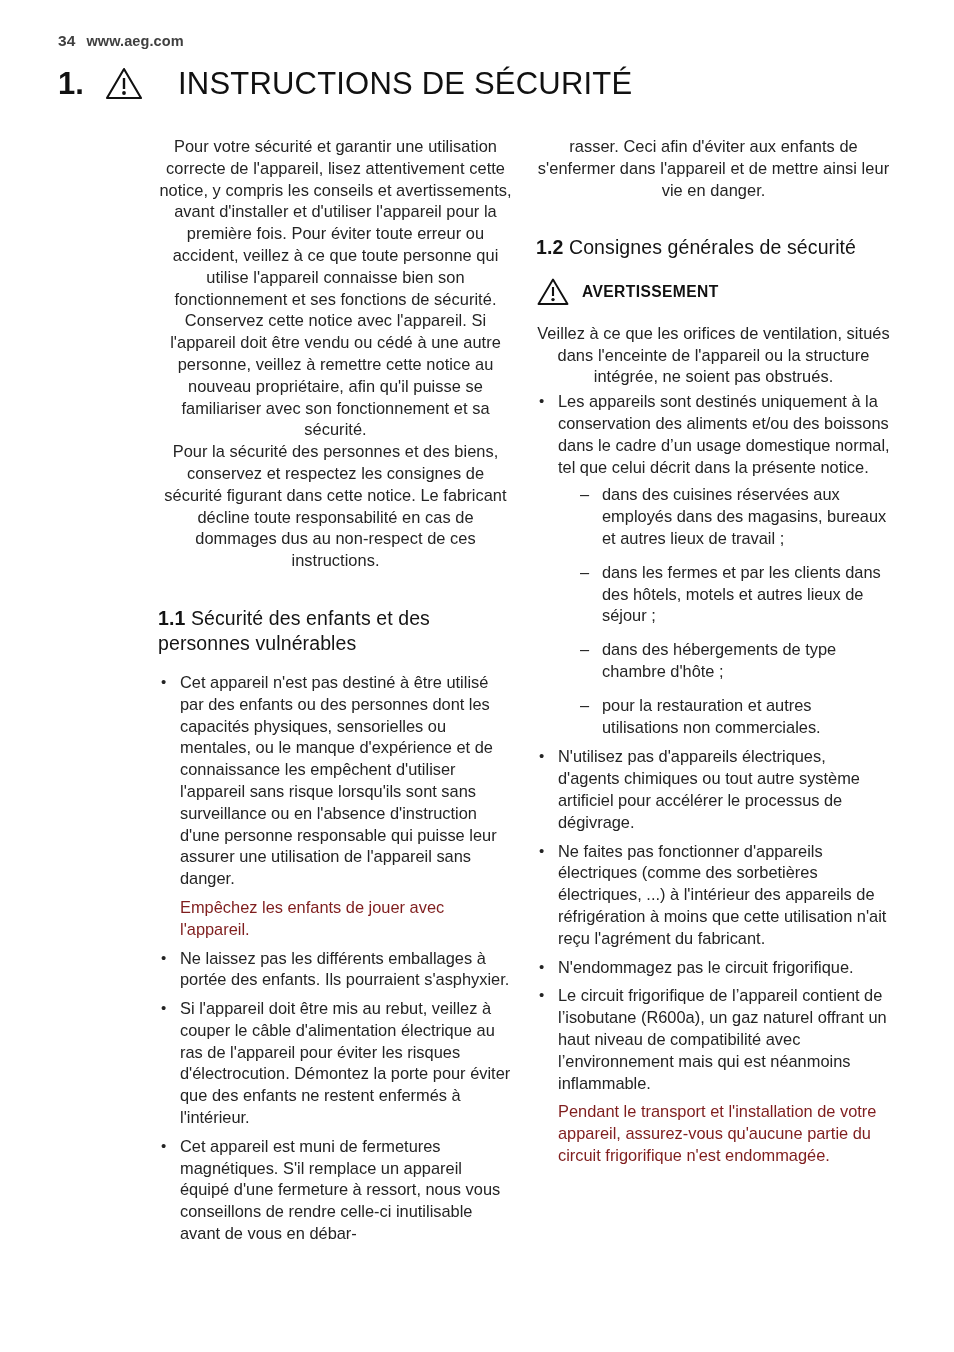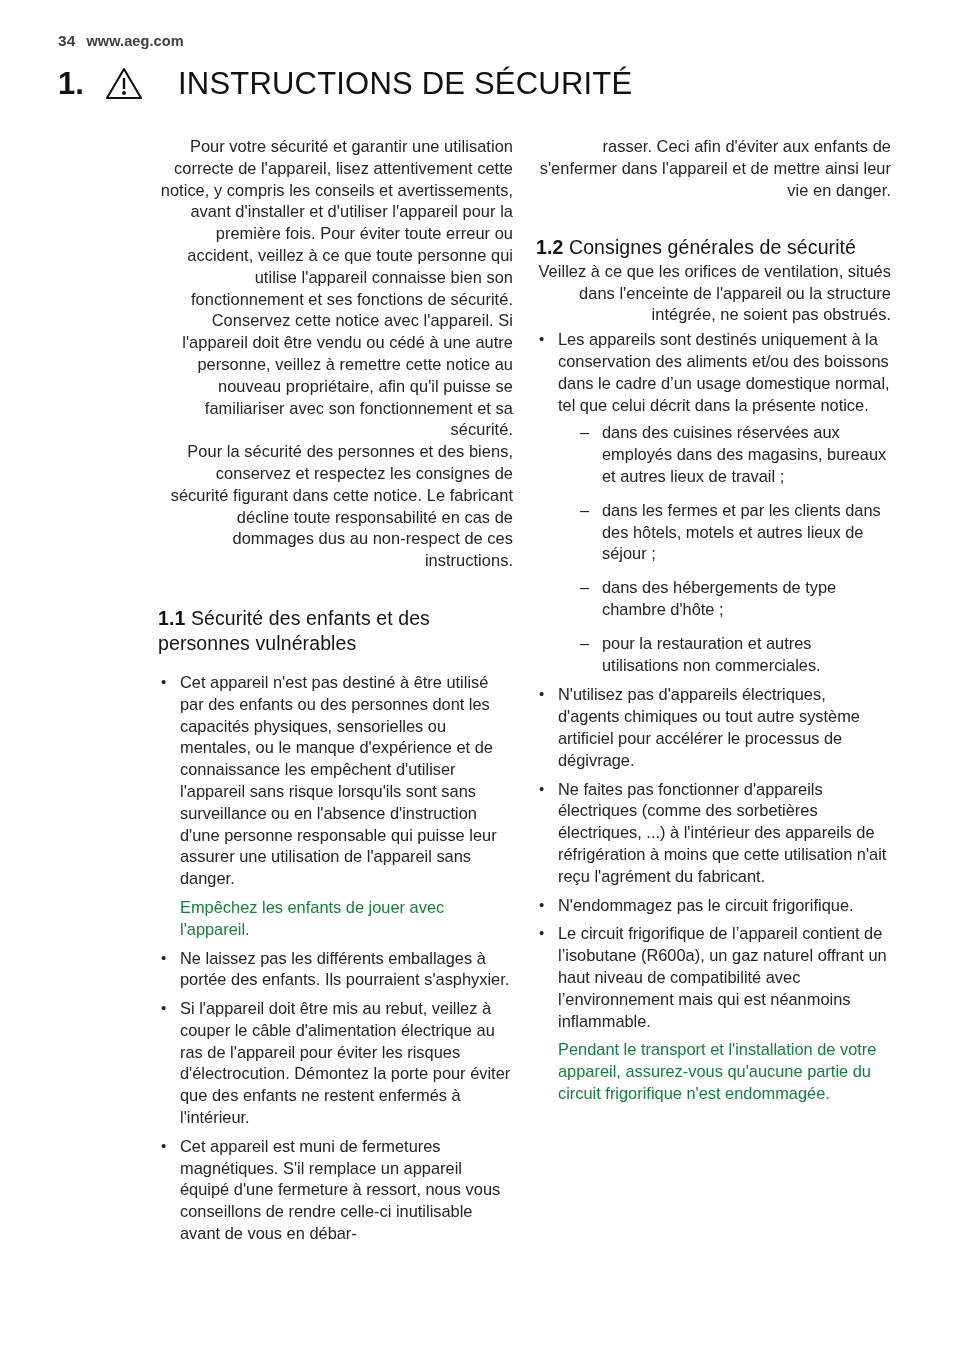--- a/index.html
+++ b/index.html
@@ -83,21 +83,21 @@
     width: 355px;
   }
   .col-left { left: 158px; }
   .col-right { left: 536px; }
 
   p.body, p.cont {
     margin: 0;
     font-size: 16.4px;
     line-height: 21.8px;
     color: #242424;
-    text-align: right;
+    text-align: center;
     letter-spacing: 0.05px;
   }
   p.body + p.body { margin-top: 0; }
 
   h2.sub {
     margin: 0;
     font-size: 19.5px;
     line-height: 25.5px;
     font-weight: normal;
     color: #141414;
@@ -128,21 +128,21 @@
     left: 3px;
     top: -1px;
     font-size: 15px;
     color: #242424;
   }
 
   .inner-para {
     margin-top: 7px;
     font-size: 16.4px;
     line-height: 21.8px;
-    color: #15803d;
+    color: #7f1d1d;
   }
 
   ul.dashes {
     margin: 6px 0 0 0;
     padding: 0;
   }
   ul.dashes > li {
     position: relative;
     padding-left: 22px;
     margin-left: 22px;
@@ -234,20 +234,30 @@
     <div class="col col-right">
 
       <p class="cont">rasser. Ceci afin d'éviter aux enfants de s'enfermer dans l'appareil et de mettre ainsi leur vie en danger.</p>
 
       <div class="spacer-before-sub"></div>
       <h2 class="sub">
         <span class="numpart">1.2</span>
         <span>Consignes générales de sécurité</span>
       </h2>
 
+      <div class="warn-box">
+        <div class="warn-icon">
+          <svg width="34" height="30" viewBox="0 0 34 30" aria-hidden="true">
+            <path d="M17 2.5 L31.5 27 L2.5 27 Z" fill="none" stroke="#111111" stroke-width="1.9" stroke-linejoin="round"></path>
+            <rect x="15.95" y="10" width="2.1" height="9" fill="#111111"></rect>
+            <circle cx="17" cy="22.6" r="1.7" fill="#111111"></circle>
+          </svg>
+        </div>
+        <div class="warn-label">AVERTISSEMENT</div>
+      </div>
 
       <p class="body">Veillez à ce que les orifices de ventilation, situés dans l'enceinte de l'appareil ou la structure intégrée, ne soient pas obstrués.</p>
 
       <ul class="bullets" style="margin-top:3px;">
         <li>
           <span>Les appareils sont destinés uniquement à la conservation des aliments et/ou des boissons dans le cadre d’un usage domestique normal, tel que celui décrit dans la présente notice.</span>
           <ul class="dashes">
             <li><span>dans des cuisines réservées aux employés dans des magasins, bureaux et autres lieux de travail ;</span></li>
             <li><span>dans les fermes et par les clients dans des hôtels, motels et autres lieux de séjour ;</span></li>
             <li><span>dans des hébergements de type chambre d'hôte ;</span></li>

